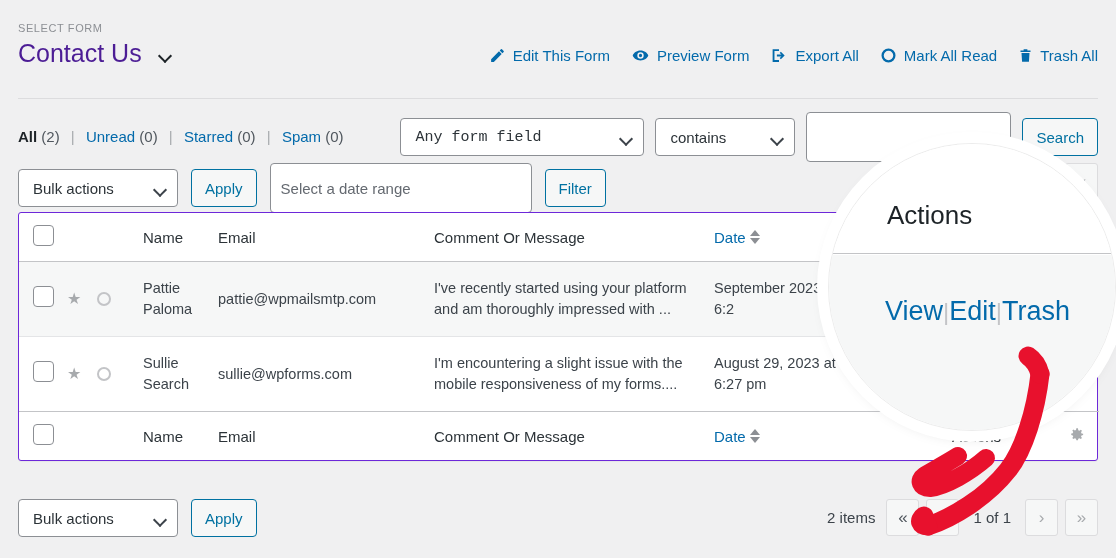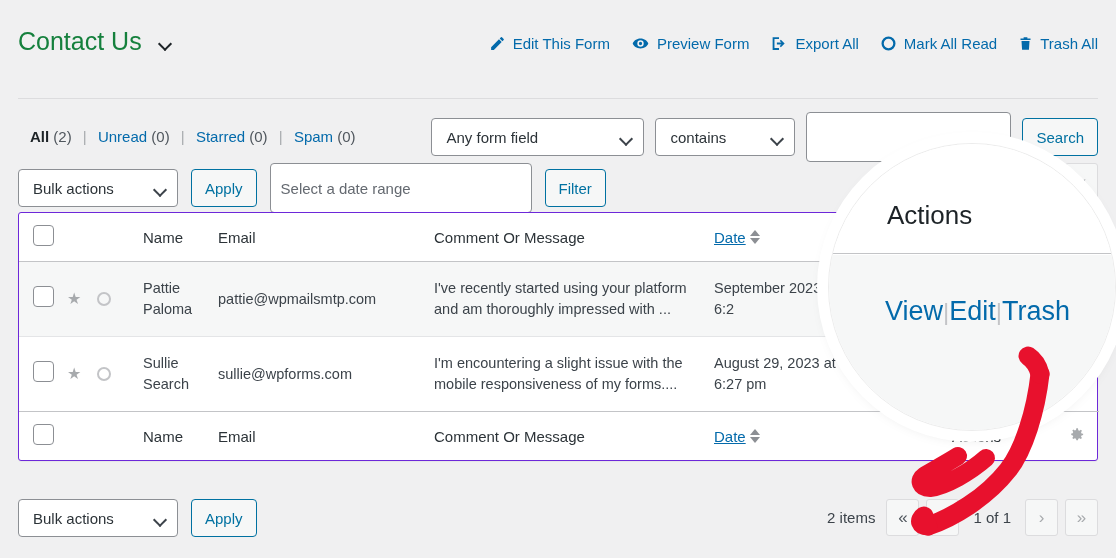--- a/index.html
+++ b/index.html
@@ -13,56 +13,56 @@
   #root { position: relative; width: 1116px; height: 558px; }
 
   
   .hdr { position: absolute; left: 18px; top: 22px; width: 1080px; }
   .hdr-label {
     font-size: 11px; letter-spacing: .6px; color: #8c8f94;
     text-transform: uppercase; font-weight: 400;
   }
   .hdr-row { display: flex; align-items: flex-end; justify-content: space-between; margin-top: 6px; }
   .form-title {
-    font-size: 25px; font-weight: 400; color: #15803d;
+    font-size: 25px; font-weight: 400; color: #4c1d95;
     display: flex; align-items: center; gap: 18px; cursor: pointer;
     line-height: 1.1;
   }
   .caret-dn { display:inline-block; width: 11px; height: 11px; position: relative; top: 2px; }
   .caret-dn::before {
     content: ""; position: absolute; left: 0; top: 1px;
     width: 8px; height: 8px; border-right: 2px solid #1d2327; border-bottom: 2px solid #1d2327;
     transform: rotate(45deg);
   }
   .hdr-actions { display: flex; align-items: center; gap: 21px; padding-bottom: 4px; }
   .hdr-act { display: flex; align-items: center; gap: 7px; color: #036aab; font-size: 15px; cursor: pointer; white-space: nowrap; }
   .hdr-act svg { display: block; }
   .hdr-rule { position: absolute; left: 18px; top: 98px; width: 1080px; height: 1px; background: #dcdcde; }
 
   
-  .subsub { position: absolute; left: 18px; top: 128px; font-size: 15px; color: #50575e; white-space: nowrap; margin-left: 12px; }
+  .subsub { position: absolute; left: 18px; top: 128px; font-size: 15px; color: #50575e; white-space: nowrap; }
   .subsub .cur { color: #1d2327; font-weight: 700; }
   .subsub a { color: #036aab; text-decoration: none; cursor: pointer; }
   .subsub .sep { color: #a7aaad; margin: 0 7px; }
   .subsub .cnt { color: #50575e; }
 
   
   .searchgrp { position: absolute; right: 18px; top: 112px; display: flex; align-items: center; gap: 11px; }
   .sel {
     position: relative; height: 38px; border: 1px solid #8c8f94; border-radius: 4px;
     background: #fff; font-size: 15px; color: #2c3338;
     display: flex; align-items: center; padding: 0 34px 0 14px; cursor: pointer;
   }
   .sel .cv { position: absolute; right: 12px; width: 11px; height: 7px; }
   .sel .cv::before {
     content: ""; position: absolute; left: 1px; top: 0;
     width: 8px; height: 8px; border-right: 2px solid #3c434a; border-bottom: 2px solid #3c434a;
     transform: rotate(45deg);
   }
-  .sel-anyfield { width: 213px; }
+  .sel-anyfield { width: 244px; font-family: Liberation Mono, monospace; }
   .sel-contains { width: 140px; }
   .txtin {
     height: 50px; border: 1px solid #8c8f94; border-radius: 4px; background: #fff;
     font-size: 15px; color: #2c3338; padding: 0 10px; font-family: inherit;
   }
   .txtin::placeholder { color: #646970; }
   .search-input { width: 205px; }
   .btn-sec {
     height: 38px; border: 1px solid #0071a1; border-radius: 4px; background: #f6f7f7;
     color: #0071a1; font-size: 15px; padding: 0 13px; cursor: pointer; font-family: inherit;
@@ -109,21 +109,21 @@
   .row-div { border-top: 1px solid #e4e5e7; }
   .cb {
     width: 21px; height: 21px; border: 1px solid #8c8f94; border-radius: 4px;
     background: #fff; display: inline-block; cursor: pointer;
   }
   .star { color: #a7aaad; font-size: 16px; cursor: pointer; margin-right: 12px; }
   .dot {
     display: inline-block; width: 14px; height: 14px; border: 2px solid #c3c4c7;
     border-radius: 50%; cursor: pointer; vertical-align: -2px;
   }
-  .th-sort { color: #036aab; cursor: pointer; display: inline-flex; align-items: center; gap: 4px; text-decoration: underline; }
+  .th-sort { color: #036aab; cursor: pointer; display: inline-flex; align-items: center; gap: 4px; }
   .sortarrows { display: inline-flex; flex-direction: column; gap: 2px; }
   .sortarrows i {
     display: block; width: 0; height: 0; border-left: 5px solid transparent; border-right: 5px solid transparent;
   }
   .sortarrows i.up { border-bottom: 6px solid #8c8f94; }
   .sortarrows i.dn { border-top: 6px solid #8c8f94; }
   .th-actions { text-align: center !important; }
   .gearcell { position: relative; }
   .gear { position: absolute; right: 14px; top: 50%; transform: translateY(-50%); color: #a7aaad; }
 
@@ -155,20 +155,21 @@
   .mag-links .bar { color: #c3c4c7; font-size: 24px; }
 
   .arrow { position: absolute; left: 890px; top: 330px; width: 226px; height: 228px; pointer-events: none; }
 </style>
 </head>
 <body>
 
 <div id="root">
 
   <div class="hdr">
+    <div class="hdr-label">SELECT FORM</div>
     <div class="hdr-row">
       <div class="form-title">
         <span>Contact Us</span>
         <span class="caret-dn"></span>
       </div>
       <div class="hdr-actions">
 
         <div class="hdr-act">
           <span>
             <svg width="17" height="17" viewBox="0 0 24 24" fill="#036aab">

